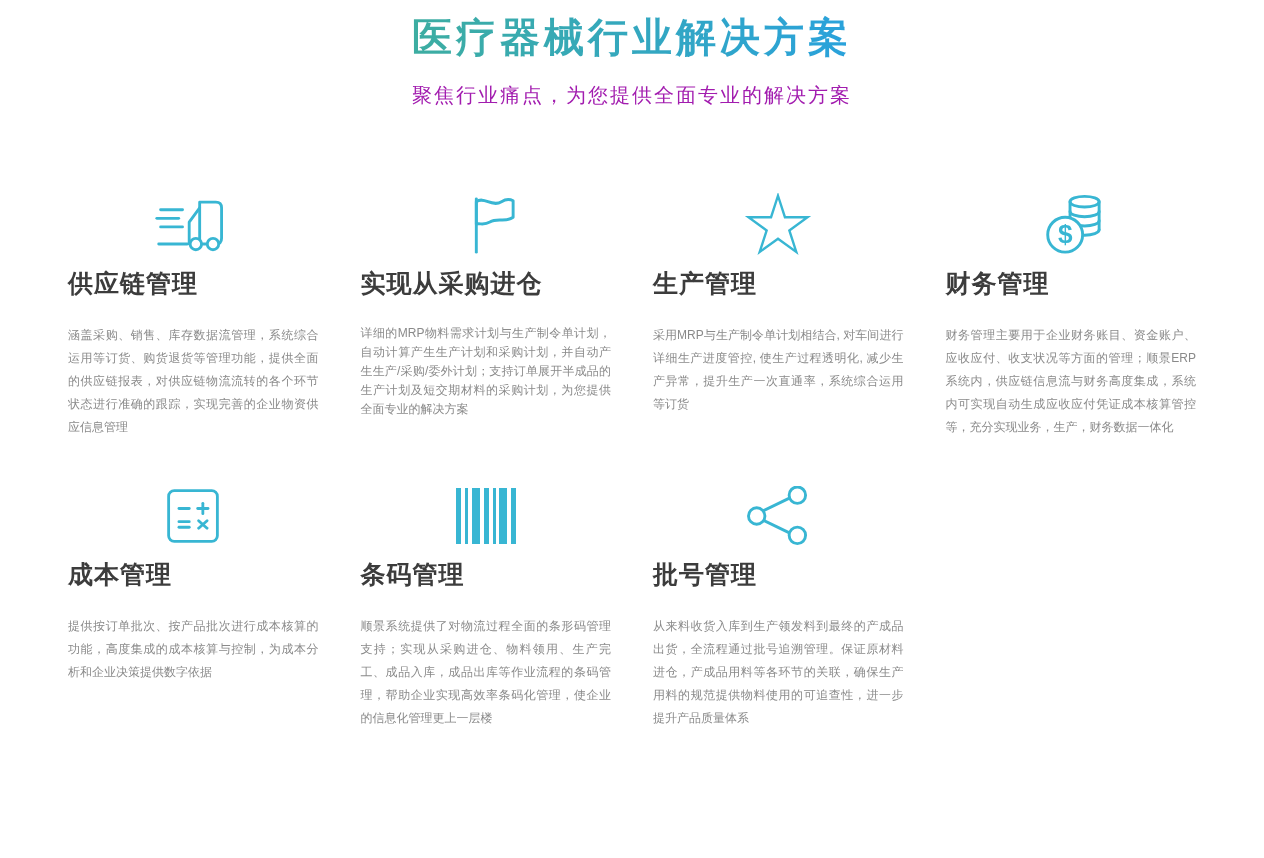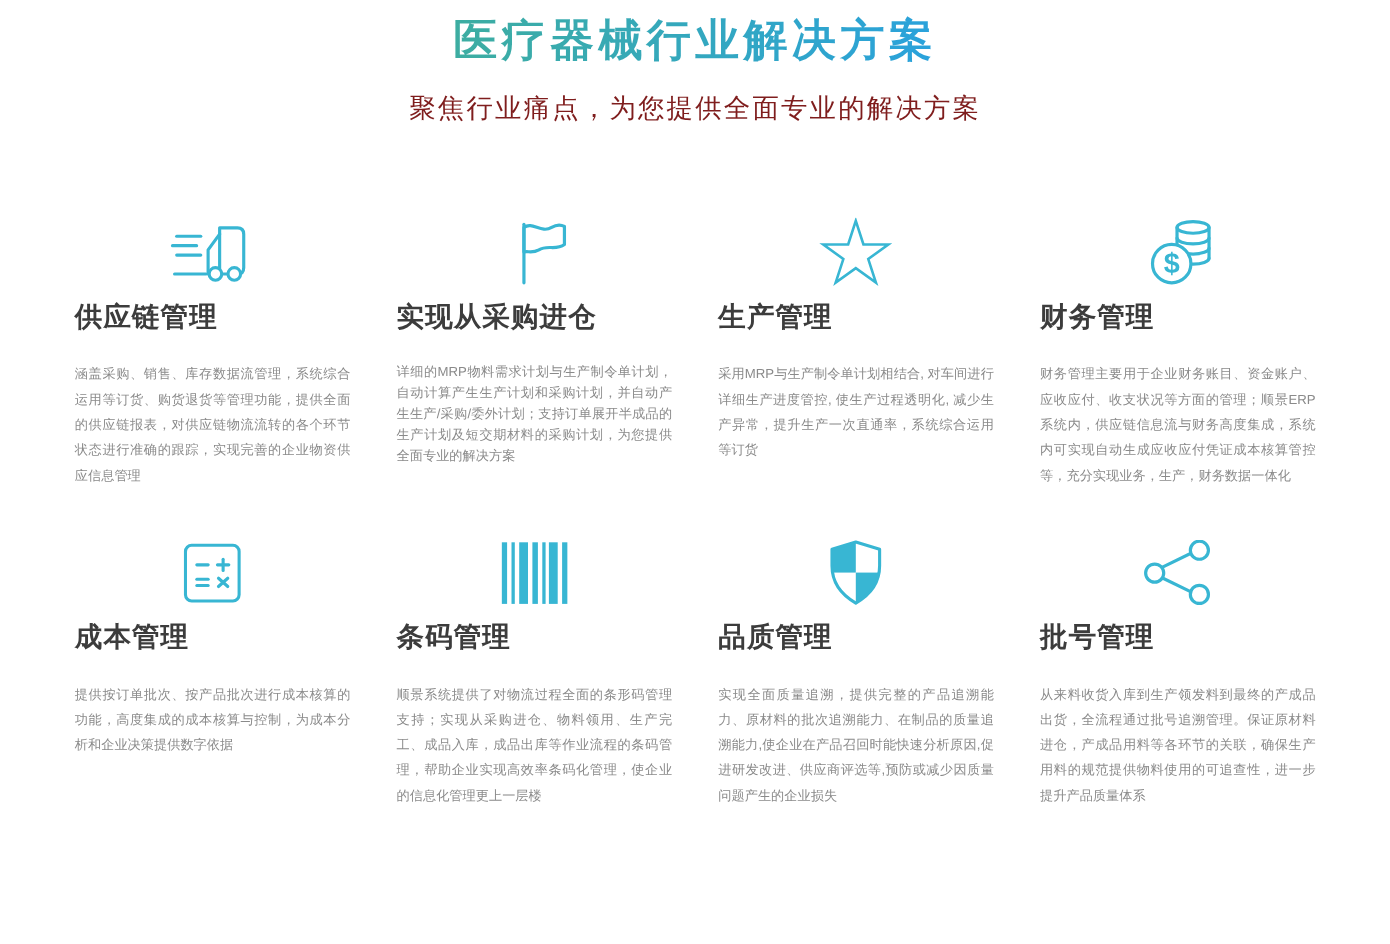--- a/index.html
+++ b/index.html
@@ -10,21 +10,21 @@
   }
   .header { text-align:center; padding-top:14px; }
   .page-title {
     display:inline-block;
     font-size:40px; font-weight:bold; letter-spacing:4px; line-height:1.15;
     background:linear-gradient(90deg, var(--grad-start,#3dada1) 0%, var(--grad-end,#2aa2dc) 100%);
     -webkit-background-clip:text; background-clip:text;
     color:transparent; -webkit-text-fill-color:transparent;
   }
   .page-subtitle {
-    margin-top:22px; font-size:24px; letter-spacing:2px; color:#7f1d1d;
+    margin-top:22px; font-size:20px; letter-spacing:2px; color:#a21caf;
   }
   .grid {
     width:1128px; margin:84px auto 0;
     display:grid; grid-template-columns:repeat(4,1fr);
     column-gap:42px; row-gap:45px;
   }
   .card { }
   .icon-box {
     height:64px; display:flex; align-items:center; justify-content:center;
     color:var(--icon-color,#38b6d3);
@@ -129,36 +129,20 @@
         <rect x="28" y="1" width="5" height="56"></rect>
         <rect x="37" y="1" width="3" height="56"></rect>
         <rect x="43" y="1" width="8" height="56"></rect>
         <rect x="55" y="1" width="5" height="56"></rect>
       </svg>
     </div>
     <div class="card-title">条码管理</div>
     <div class="card-desc">顺景系统提供了对物流过程全面的条形码管理支持；实现从采购进仓、物料领用、生产完工、成品入库，成品出库等作业流程的条码管理，帮助企业实现高效率条码化管理，使企业的信息化管理更上一层楼</div>
   </div>
 
-  <div class="card">
-    <div class="icon-box">
-      <svg width="62" height="64" viewBox="0 0 64 68" fill="none" stroke="currentColor" stroke-width="3" stroke-linejoin="round">
-        <defs>
-          <clipPath id="shieldClip">
-            <path d="M32 4 L55 11 V27 C55 44 46 55 32 63 C18 55 9 44 9 27 V11 Z"></path>
-          </clipPath>
-        </defs>
-        <rect x="9" y="4" width="23" height="29.5" fill="currentColor" stroke="none" clip-path="url(#shieldClip)"></rect>
-        <rect x="32" y="33.5" width="23" height="30" fill="currentColor" stroke="none" clip-path="url(#shieldClip)"></rect>
-        <path d="M32 4 L55 11 V27 C55 44 46 55 32 63 C18 55 9 44 9 27 V11 Z"></path>
-      </svg>
-    </div>
-    <div class="card-title">品质管理</div>
-    <div class="card-desc">实现全面质量追溯，提供完整的产品追溯能力、原材料的批次追溯能力、在制品的质量追溯能力,使企业在产品召回时能快速分析原因,促进研发改进、供应商评选等,预防或减少因质量问题产生的企业损失</div>
-  </div>
 
   <div class="card">
     <div class="icon-box">
       <svg width="64" height="60" viewBox="0 0 66 62" fill="none" stroke="currentColor" stroke-width="3">
         <line x1="15" y1="27" x2="48" y2="11"></line>
         <line x1="15" y1="34" x2="48" y2="50"></line>
         <circle cx="11" cy="31" r="8.5" fill="#ffffff"></circle>
         <circle cx="53" cy="9.5" r="8.5" fill="#ffffff"></circle>
         <circle cx="53" cy="51" r="8.5" fill="#ffffff"></circle>
       </svg>

